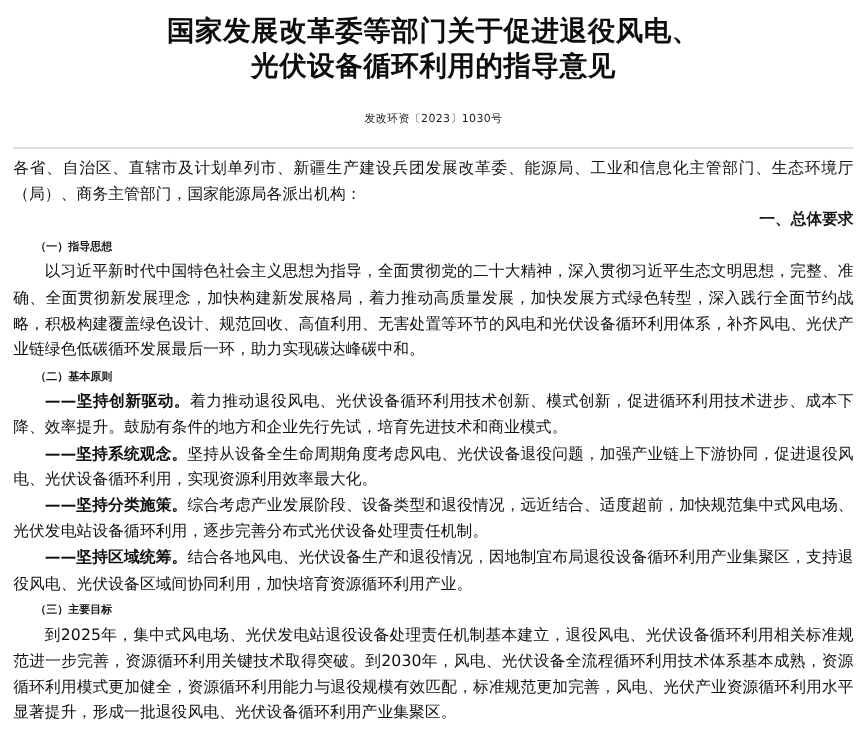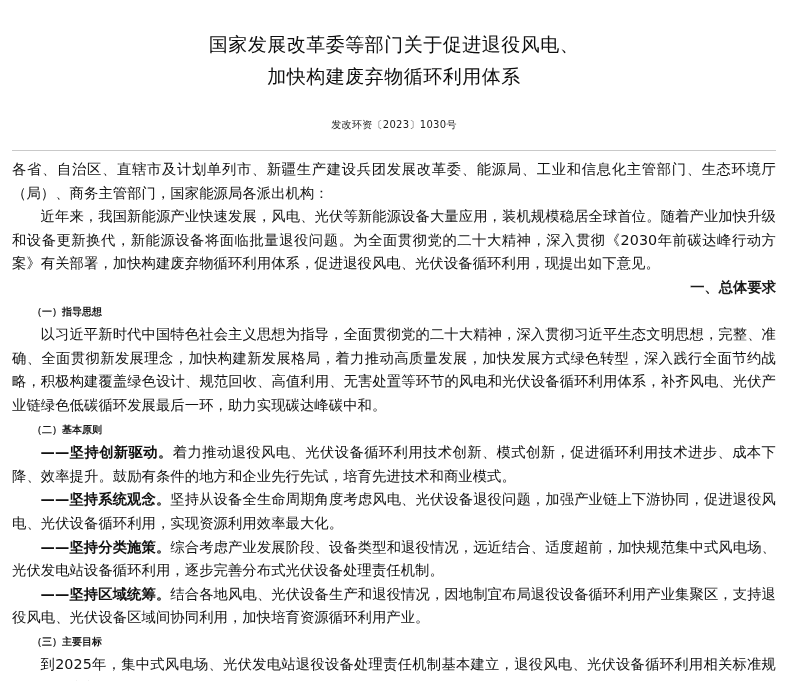--- a/index.html
+++ b/index.html
@@ -16,25 +16,25 @@
   }
   .page {
     width: 788px;
     height: 681px;
     box-sizing: border-box;
     padding: 0 12px;
     position: relative;
   }
   .doc-title {
     text-align: center;
-    font-weight: normal;
-    font-size: 19px;
+    font-weight: bold;
+    font-size: 25px;
     line-height: 32px;
     color: #0d0d0d;
-    padding-top: 28px;
+    padding-top: 12px;
     letter-spacing: 0.5px;
   }
   .doc-title .line {
     display: block;
   }
   .doc-number {
     text-align: center;
     font-size: 10px;
     line-height: 22px;
     color: #1a1a1a;
@@ -77,30 +77,29 @@
     font-weight: bold;
   }
 </style>
 </head>
 <body>
 
 <div class="page">
 
   <div class="doc-title">
     <span class="line">国家发展改革委等部门关于促进退役风电、</span>
-    <span class="line">加快构建废弃物循环利用体系</span>
+    <span class="line">光伏设备循环利用的指导意见</span>
   </div>
 
   <div class="doc-number">发改环资〔2023〕1030号</div>
 
   <hr class="divider">
 
   <p class="body-text p-top">各省、自治区、直辖市及计划单列市、新疆生产建设兵团发展改革委、能源局、工业和信息化主管部门、生态环境厅（局）、商务主管部门，国家能源局各派出机构：</p>
 
-  <p class="body-text indent">近年来，我国新能源产业快速发展，风电、光伏等新能源设备大量应用，装机规模稳居全球首位。随着产业加快升级和设备更新换代，新能源设备将面临批量退役问题。为全面贯彻党的二十大精神，深入贯彻《2030年前碳达峰行动方案》有关部署，加快构建废弃物循环利用体系，促进退役风电、光伏设备循环利用，现提出如下意见。</p>
 
   <p class="center-head bold">一、总体要求</p>
 
   <p class="sub-head bold">（一）指导思想</p>
   <p class="body-text indent">以习近平新时代中国特色社会主义思想为指导，全面贯彻党的二十大精神，深入贯彻习近平生态文明思想，完整、准确、全面贯彻新发展理念，加快构建新发展格局，着力推动高质量发展，加快发展方式绿色转型，深入践行全面节约战略，积极构建覆盖绿色设计、规范回收、高值利用、无害处置等环节的风电和光伏设备循环利用体系，补齐风电、光伏产业链绿色低碳循环发展最后一环，助力实现碳达峰碳中和。</p>
 
   <p class="sub-head bold">（二）基本原则</p>
 
   <p class="body-text indent"><span class="bold">——坚持创新驱动。</span><span>着力推动退役风电、光伏设备循环利用技术创新、模式创新，促进循环利用技术进步、成本下降、效率提升。鼓励有条件的地方和企业先行先试，培育先进技术和商业模式。</span></p>
 

